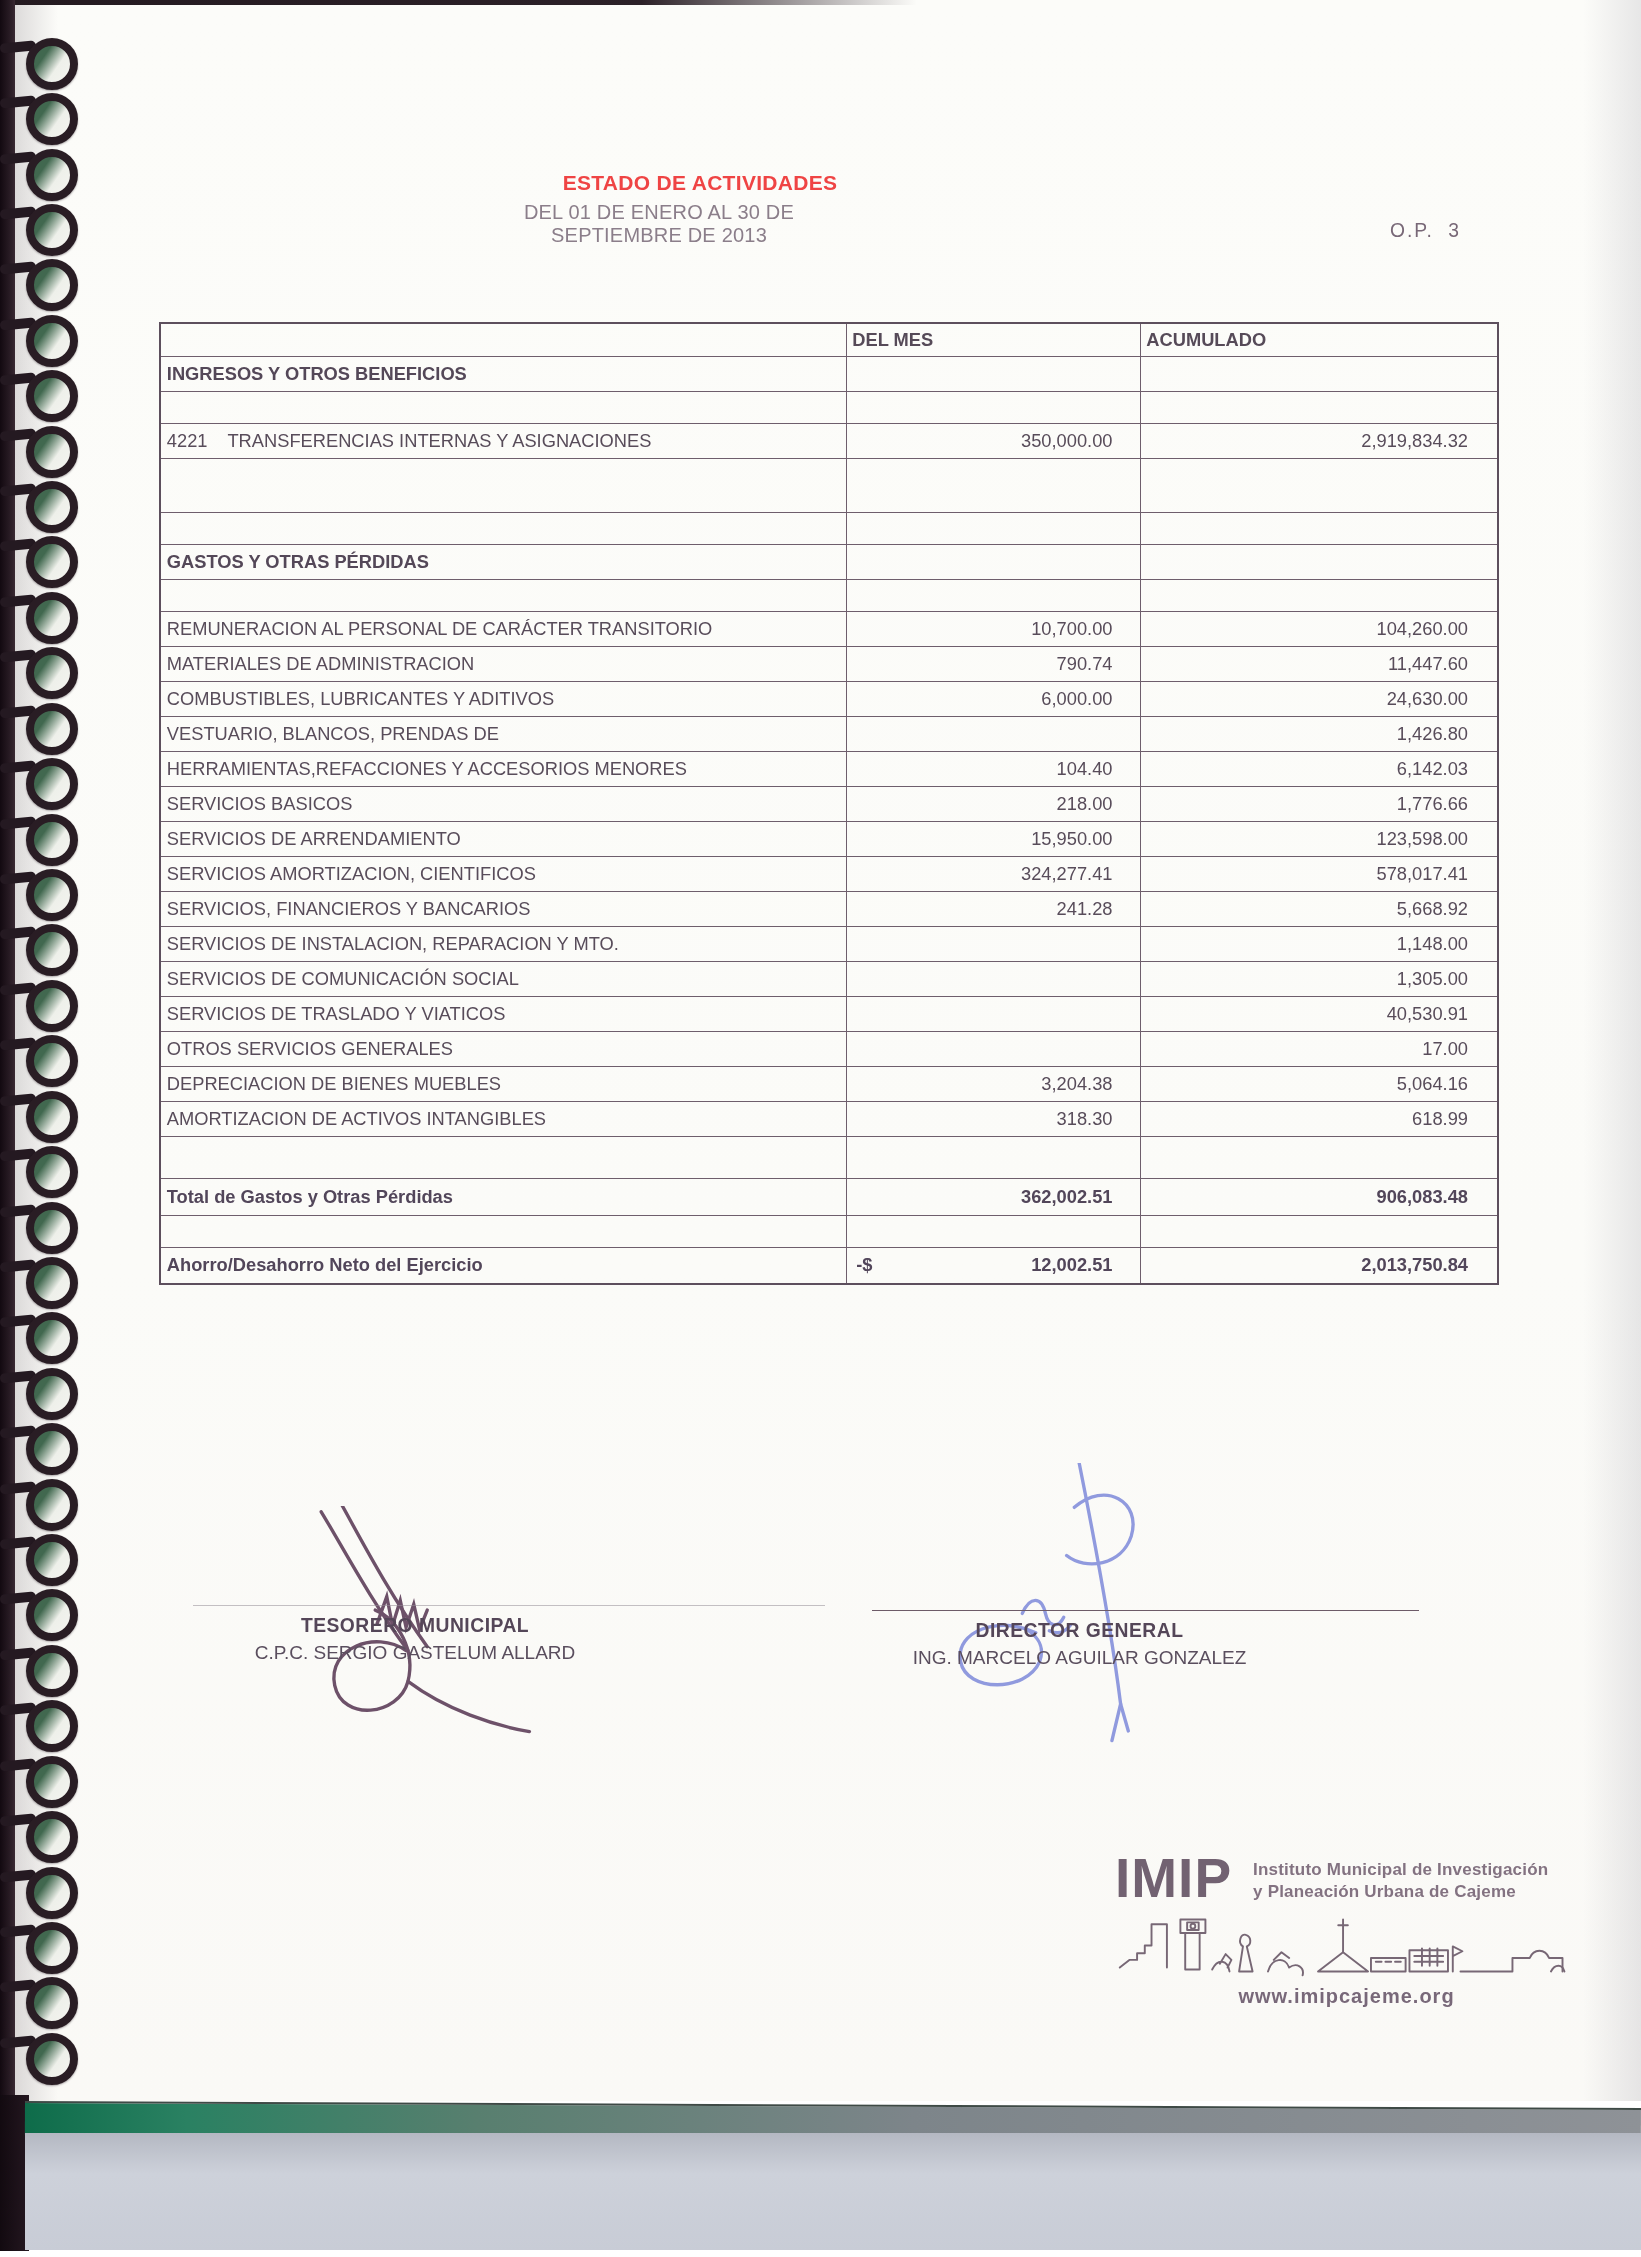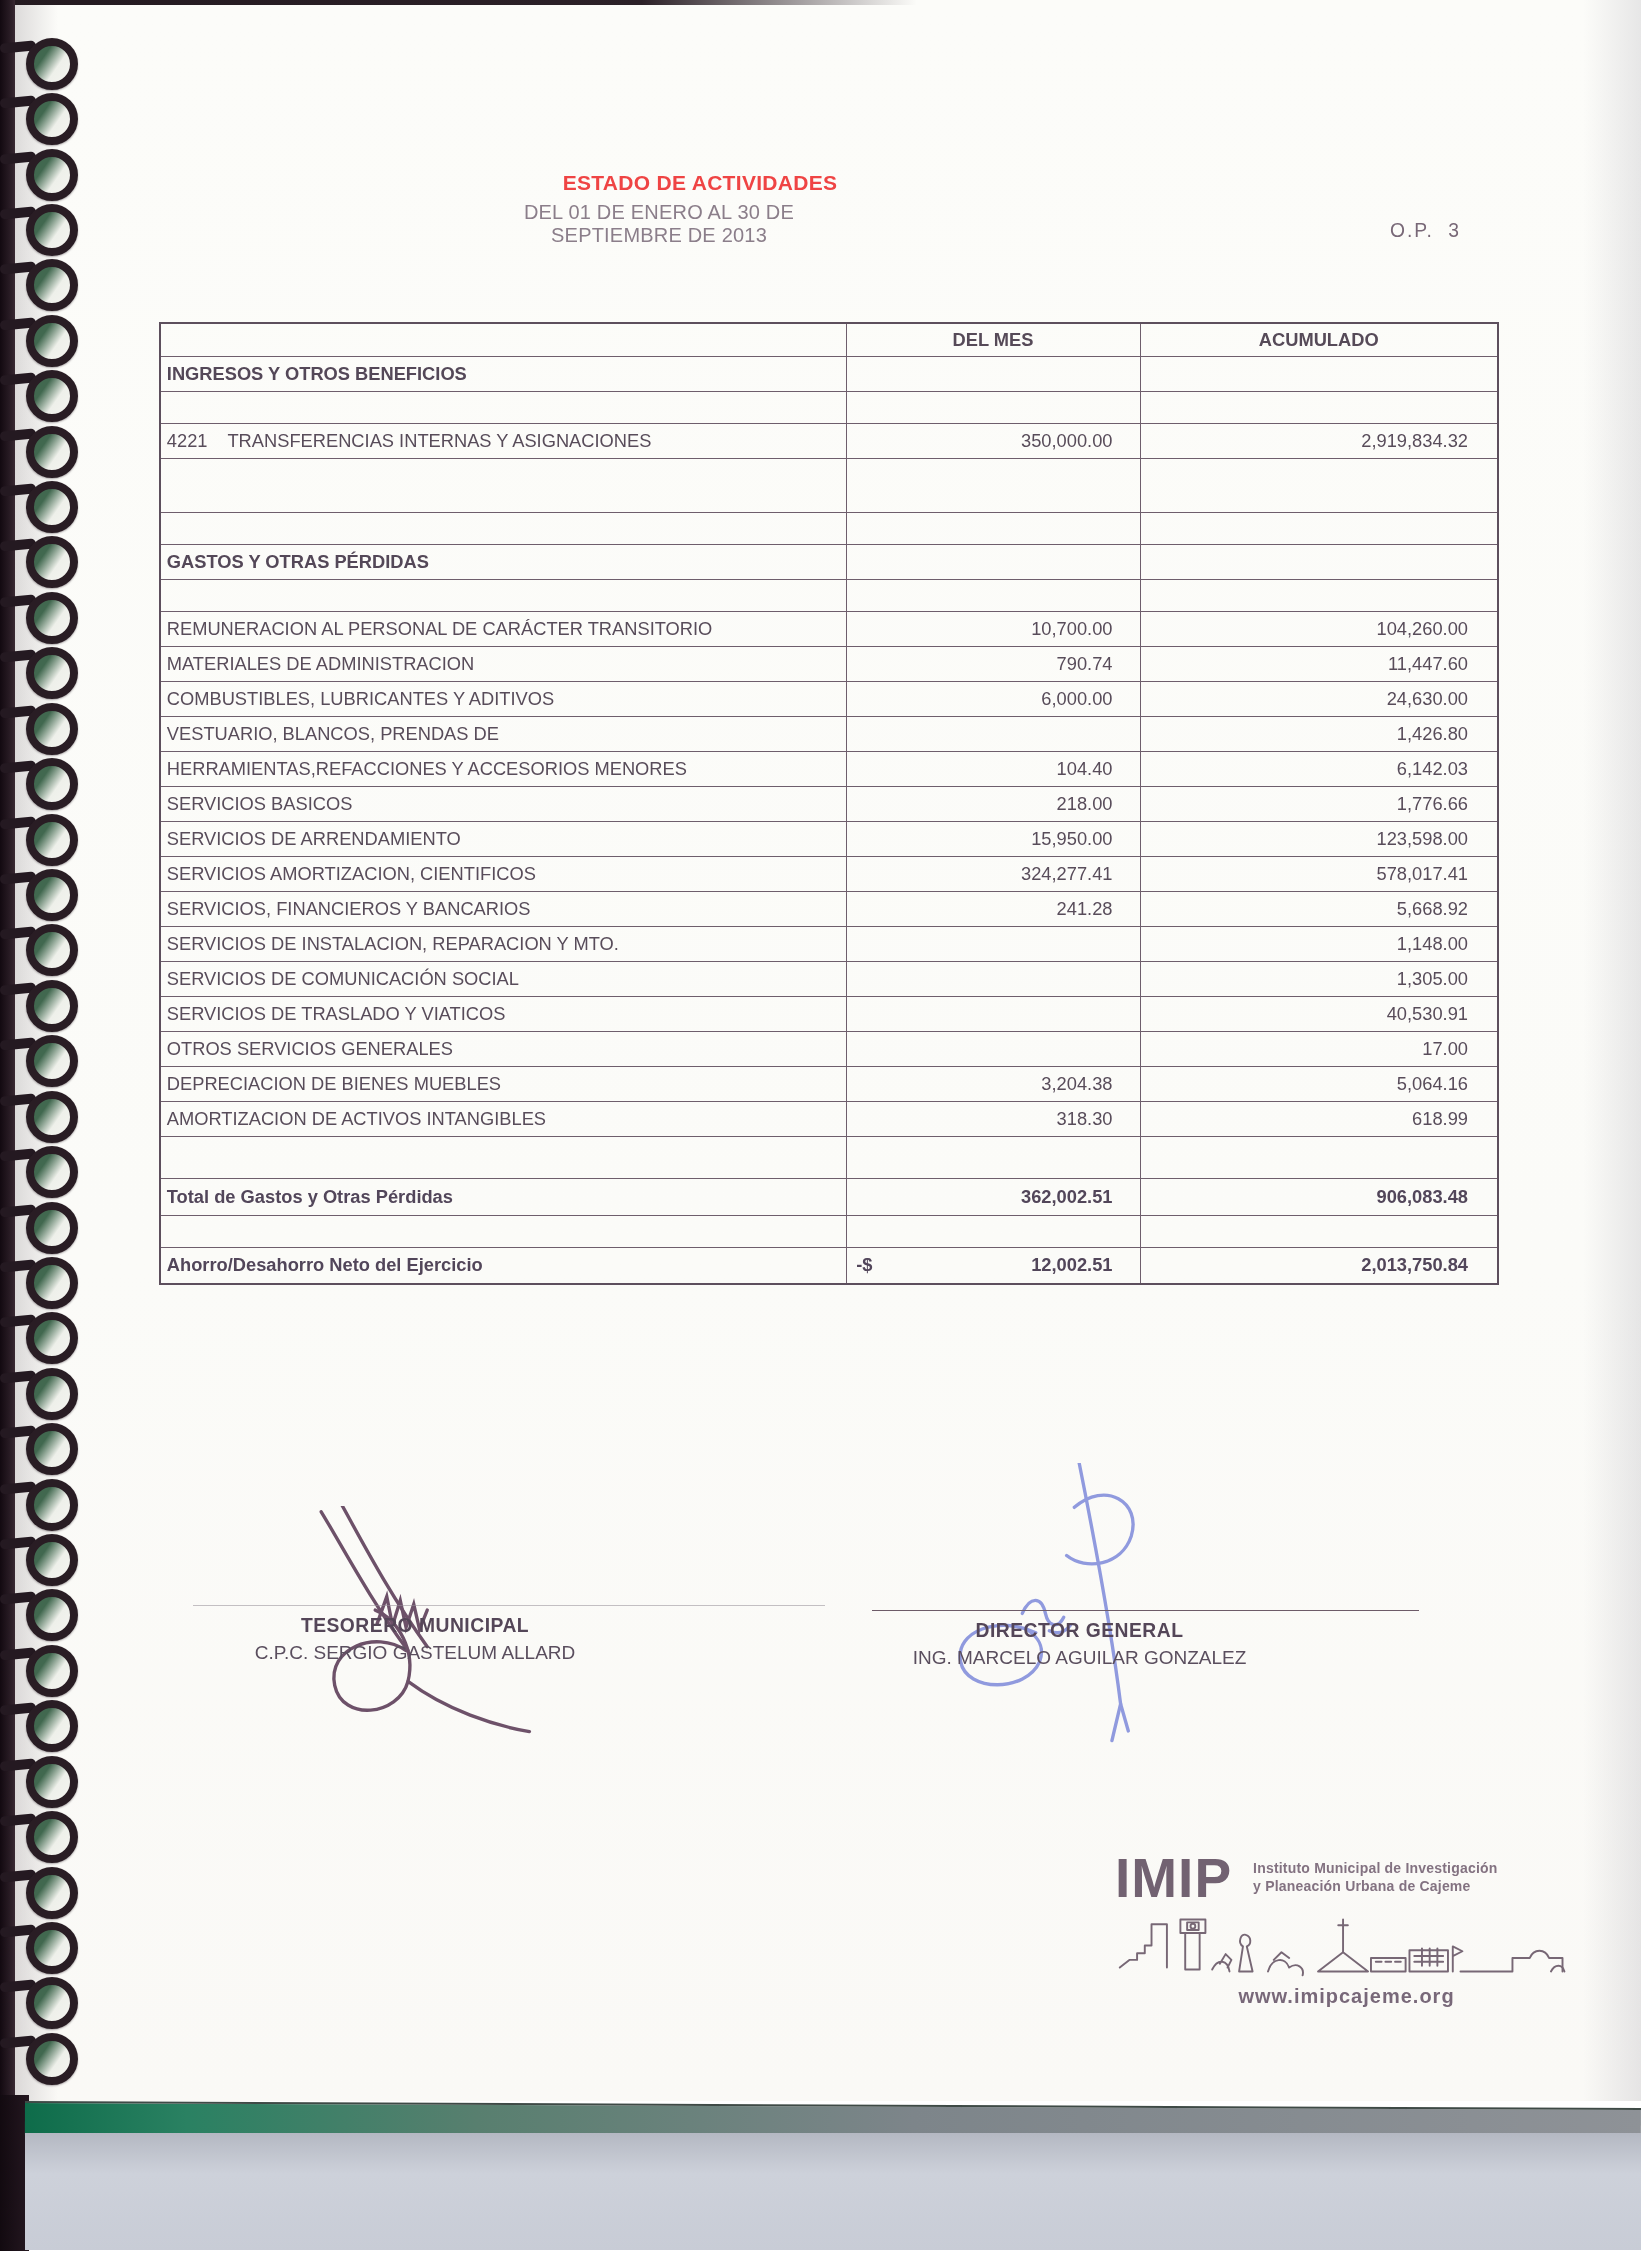--- a/index.html
+++ b/index.html
@@ -67,21 +67,21 @@
     border:2.9px solid #5d4f5d;
   }
   .statement td,.statement th{
     border:1.9px solid #6e5e6c;vertical-align:middle;overflow:hidden;
     padding:0 5.8px;
   }
   .statement col.c1{width:686px}
   .statement col.c2{width:294px}
   .statement col.c3{width:358px}
   tr.r-header{height:33px}
-  tr.r-header th{font-size:18.3px;font-weight:700;color:#564a58;text-align:center}
+  tr.r-header th{font-size:18.3px;font-weight:700;color:#564a58;text-align:left}
   tr.r-section{height:35px}
   tr.r-section .c-label{font-weight:700;color:#544858}
   tr.r-spacer{height:32px}
   tr.r-spacer-tall{height:54px}
   tr.r-spacer-tall-2{height:42px}
   tr.r-item{height:35px}
   tr.r-total{height:37px}
   tr.r-total td{font-weight:700;color:#52465a}
   tr.r-net{height:37px}
   tr.r-net td{font-weight:700;color:#52465a}
@@ -100,21 +100,21 @@
   .sig-name{font-size:19px;color:#5a4e5e;margin-top:5.8px}
   .ink{position:absolute;pointer-events:none}
   
   .stamp{position:absolute;left:1115px;top:1852px;width:463px;opacity:.93}
   .stamp-row{display:flex;align-items:flex-start}
   .stamp-acronym{
     font-size:55px;font-weight:700;color:#685768;line-height:.95;
     letter-spacing:1px;margin-right:21px;
   }
   .stamp-lines{padding-top:6.8px}
-  .stamp-line{font-size:14px;font-weight:700;color:#7a6879;line-height:1.32;letter-spacing:0.2px}
+  .stamp-line{font-size:17px;font-weight:700;color:#7a6879;line-height:1.32;letter-spacing:0.2px}
   .stamp-sky{display:block;margin-top:1.9px}
   .stamp-web{
     text-align:center;font-size:20px;font-weight:700;color:#6f5e70;
     letter-spacing:1px;margin-top:1.9px;
   }
   
   .band-green{
     position:absolute;left:25px;right:0;top:2101px;height:32px;
     transform:rotate(.25deg);transform-origin:left top;
     background:linear-gradient(90deg,#0e6c4a 0%,#27twenty 0%,#2a8162 10%,#587f6f 28%,#7d858a 55%,#8e9297 100%);

